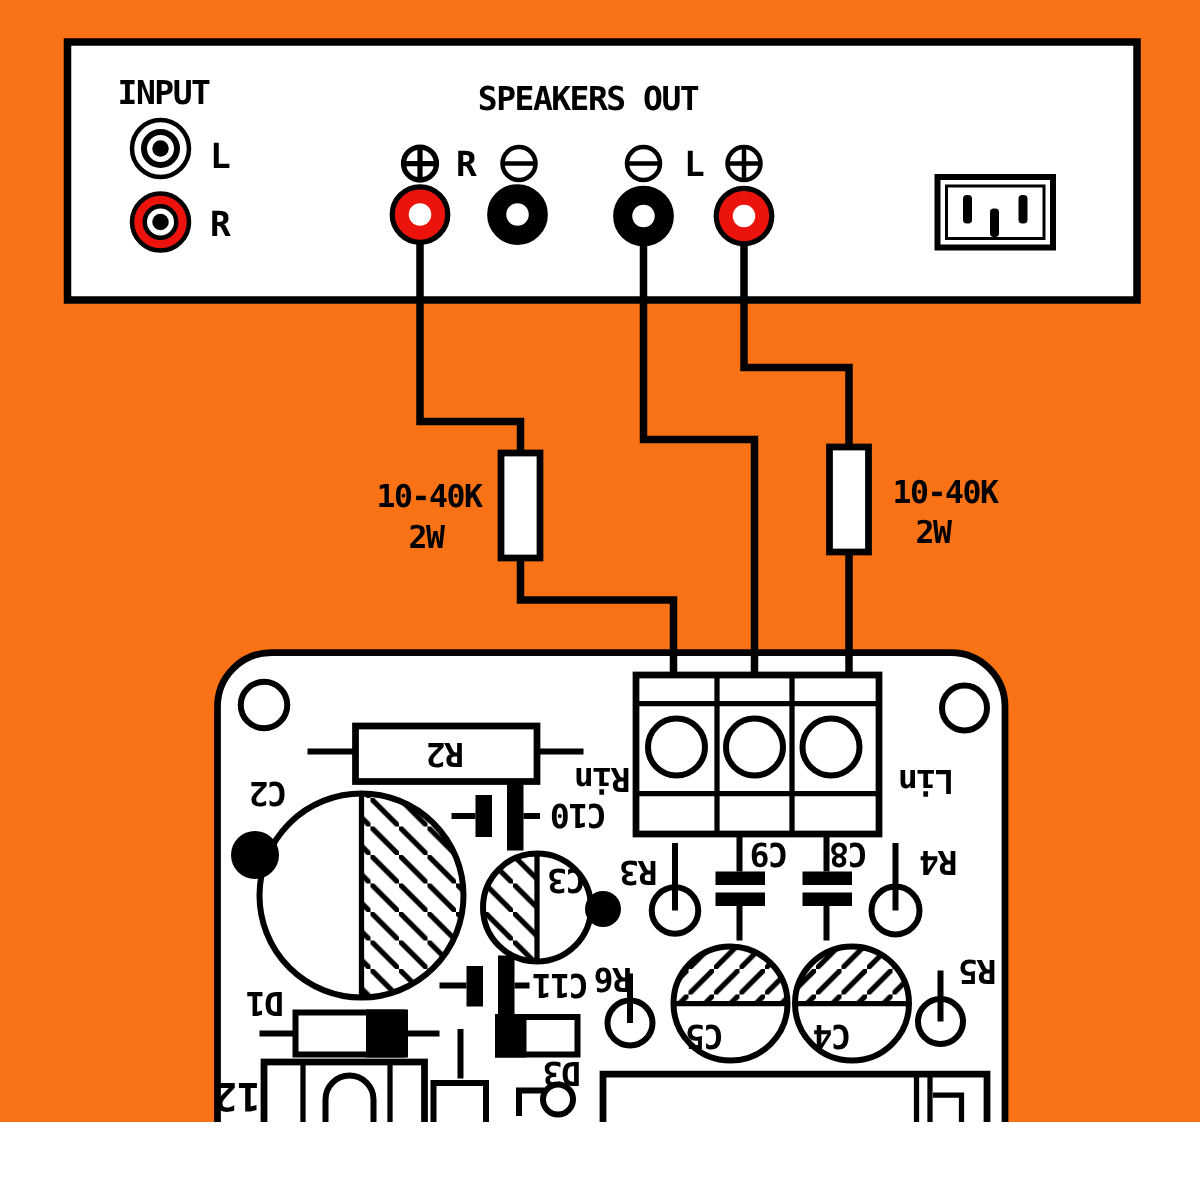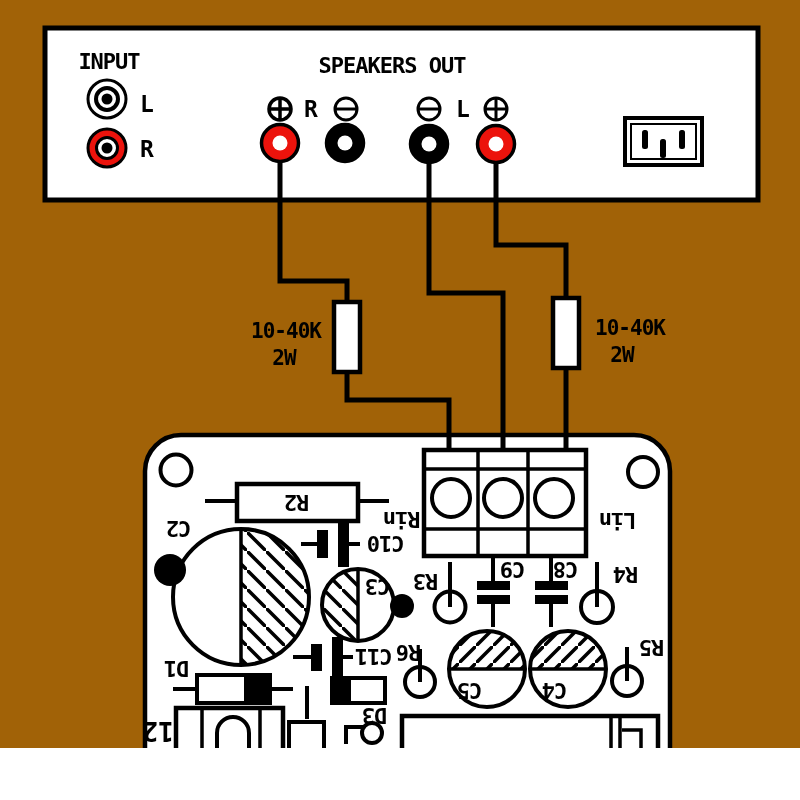--- a/index.html
+++ b/index.html
@@ -1,16 +1,16 @@
 <!DOCTYPE html>
 <html><head>
 <meta charset="utf-8">
 <style>
   html,body{margin:0;padding:0;background:#fff;}
-  #stage{width:800px;height:800px;position:relative;background:#a16207;overflow:hidden;}
+  #stage{width:800px;height:800px;position:relative;background:#f97316;overflow:hidden;}
   text{font-family:"DejaVu Sans Mono","Liberation Mono",monospace;font-weight:bold;fill:#000;}
   .lbl{font-size:22px;letter-spacing:-1px;}
   .lbl-lg{font-size:23px;}
   .lbl-res{font-size:21px;letter-spacing:-1px;}
   .lbl-edge{font-size:26px;}
   .wire{fill:none;stroke:#000;stroke-width:5;}
   .comp{fill:#fff;stroke:#000;stroke-width:4.5;}
   .thin{fill:none;stroke:#000;stroke-width:3.5;}
   .lead{fill:none;stroke:#000;stroke-width:4;}
 </style>

